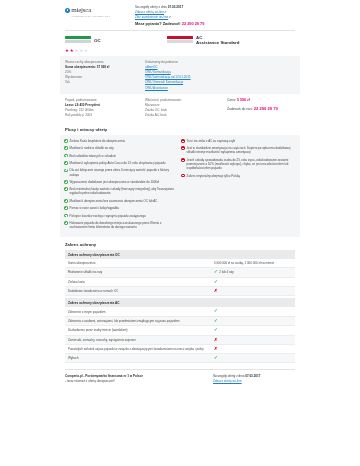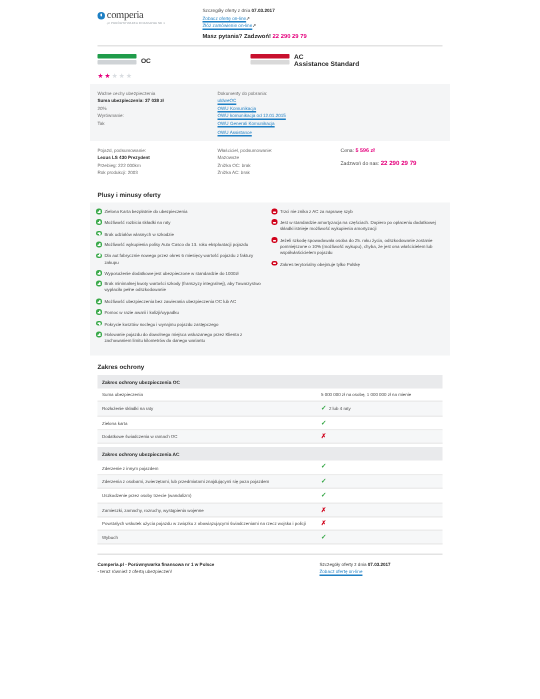--- a/index.html
+++ b/index.html
@@ -116,21 +116,21 @@
 </head>
 <body>
 
 <div class="page">
  <div class="sheet">
 
   <div class="hdr">
     <div class="logo-wrap">
       <div class="logo-row">
         <span class="logo-dot"></span>
-        <span class="logo-word">comperia</span>
+        <span class="logo-word">miejsca</span>
       </div>
       <div class="logo-sub">.pl  PORÓWNYWARKA FINANSOWA NR 1</div>
     </div>
     <div class="hdr-right">
       <div class="hdr-line">
         <span>Szczegóły oferty z dnia </span><b>07.03.2017</b>
       </div>
       <div>
         <a class="hdr-link" href="#">Zobacz ofertę on-line</a><span class="ext">↗</span>
       </div>

